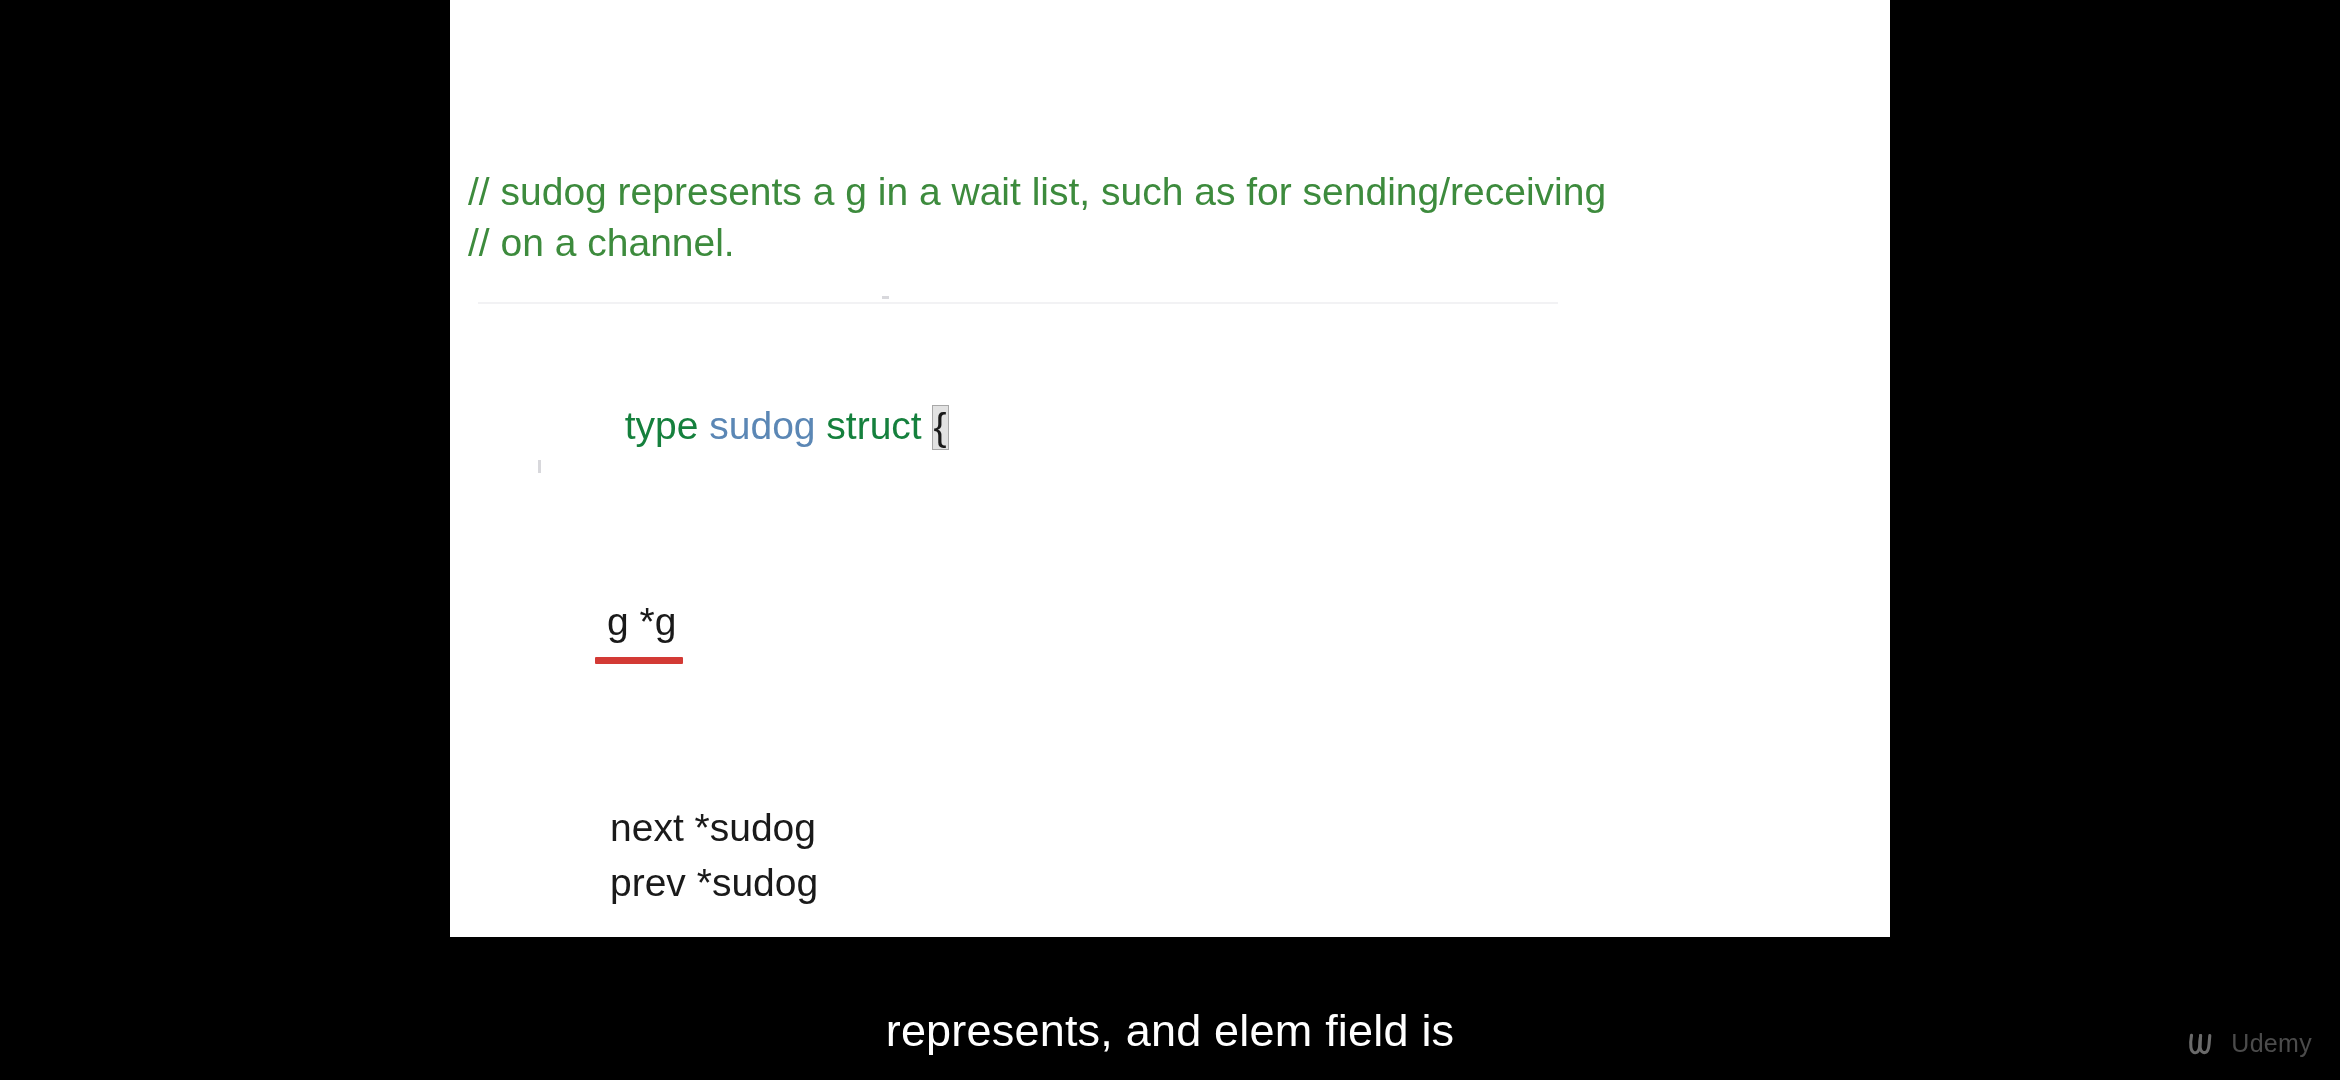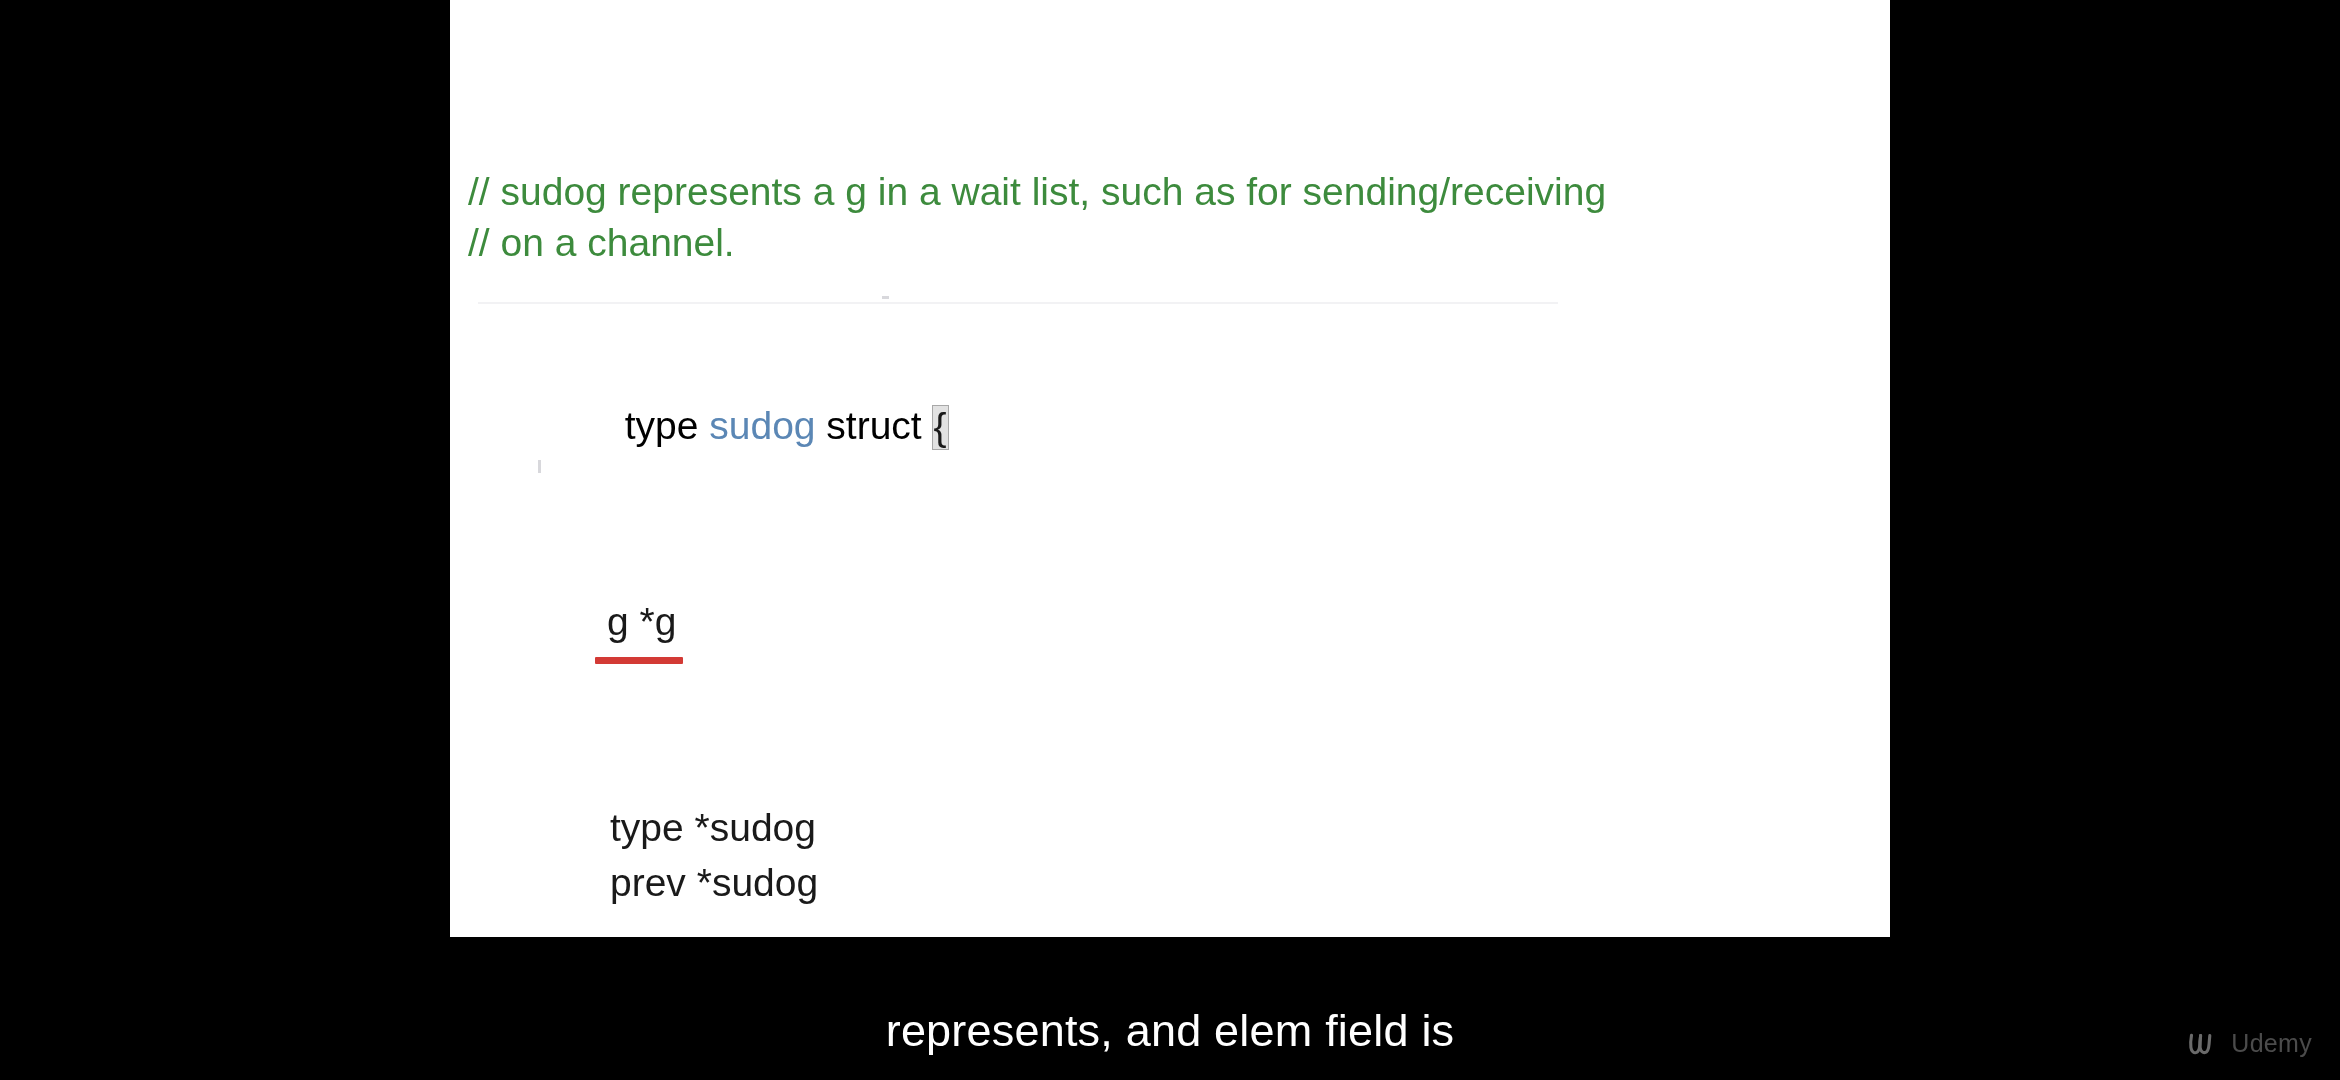--- a/index.html
+++ b/index.html
@@ -45,21 +45,21 @@
     margin-top: 40px;
   }
 
   .code-line {
     position: absolute;
     white-space: pre;
     color: #1a1a1a;
   }
 
   .cmt { color: #3d8b3d; }
-  .kw  { color: #000000; }
+  .kw  { color: #15803d; }
   .typ { color: #5b87b5; }
   .plain { color: #1a1a1a; }
 
   
   .brace-match {
     display: inline-block;
     background: #e2e2e2;
     border: 1px solid #a8a8a8;
     padding: 1px 1px 3px 1px;
     margin: 0 -1px;
@@ -150,21 +150,21 @@
       <div class="faint-tick" style="left:432px; top:256px; width:7px; height:3px;"></div>
       <div class="faint-tick" style="left:88px; top:420px; width:3px; height:13px;"></div>
 
       <div class="code-line" style="left:88px; top:325px;">
         <span class="kw">type</span><span class="plain"> </span><span class="typ">sudog</span><span class="plain"> </span><span class="kw">struct</span><span class="plain"> </span><span class="brace-match plain">{</span>
       </div>
 
       <div class="code-line plain" style="left:157px; top:562px;">g *g</div>
       <div id="g-field-underline" style="left:145px; top:617px; width:88px;"></div>
 
-      <div class="code-line plain" style="left:160px; top:768px;">type *sudog</div>
+      <div class="code-line plain" style="left:160px; top:768px;">next *sudog</div>
 
       <div class="code-line plain" style="left:160px; top:823px;text-align:right;">prev *sudog</div>
 
 
     </div>
   </div>
 
   <div id="caption-block">
     <div class="caption-line"><span>represents, and elem field is</span></div>
   </div>

